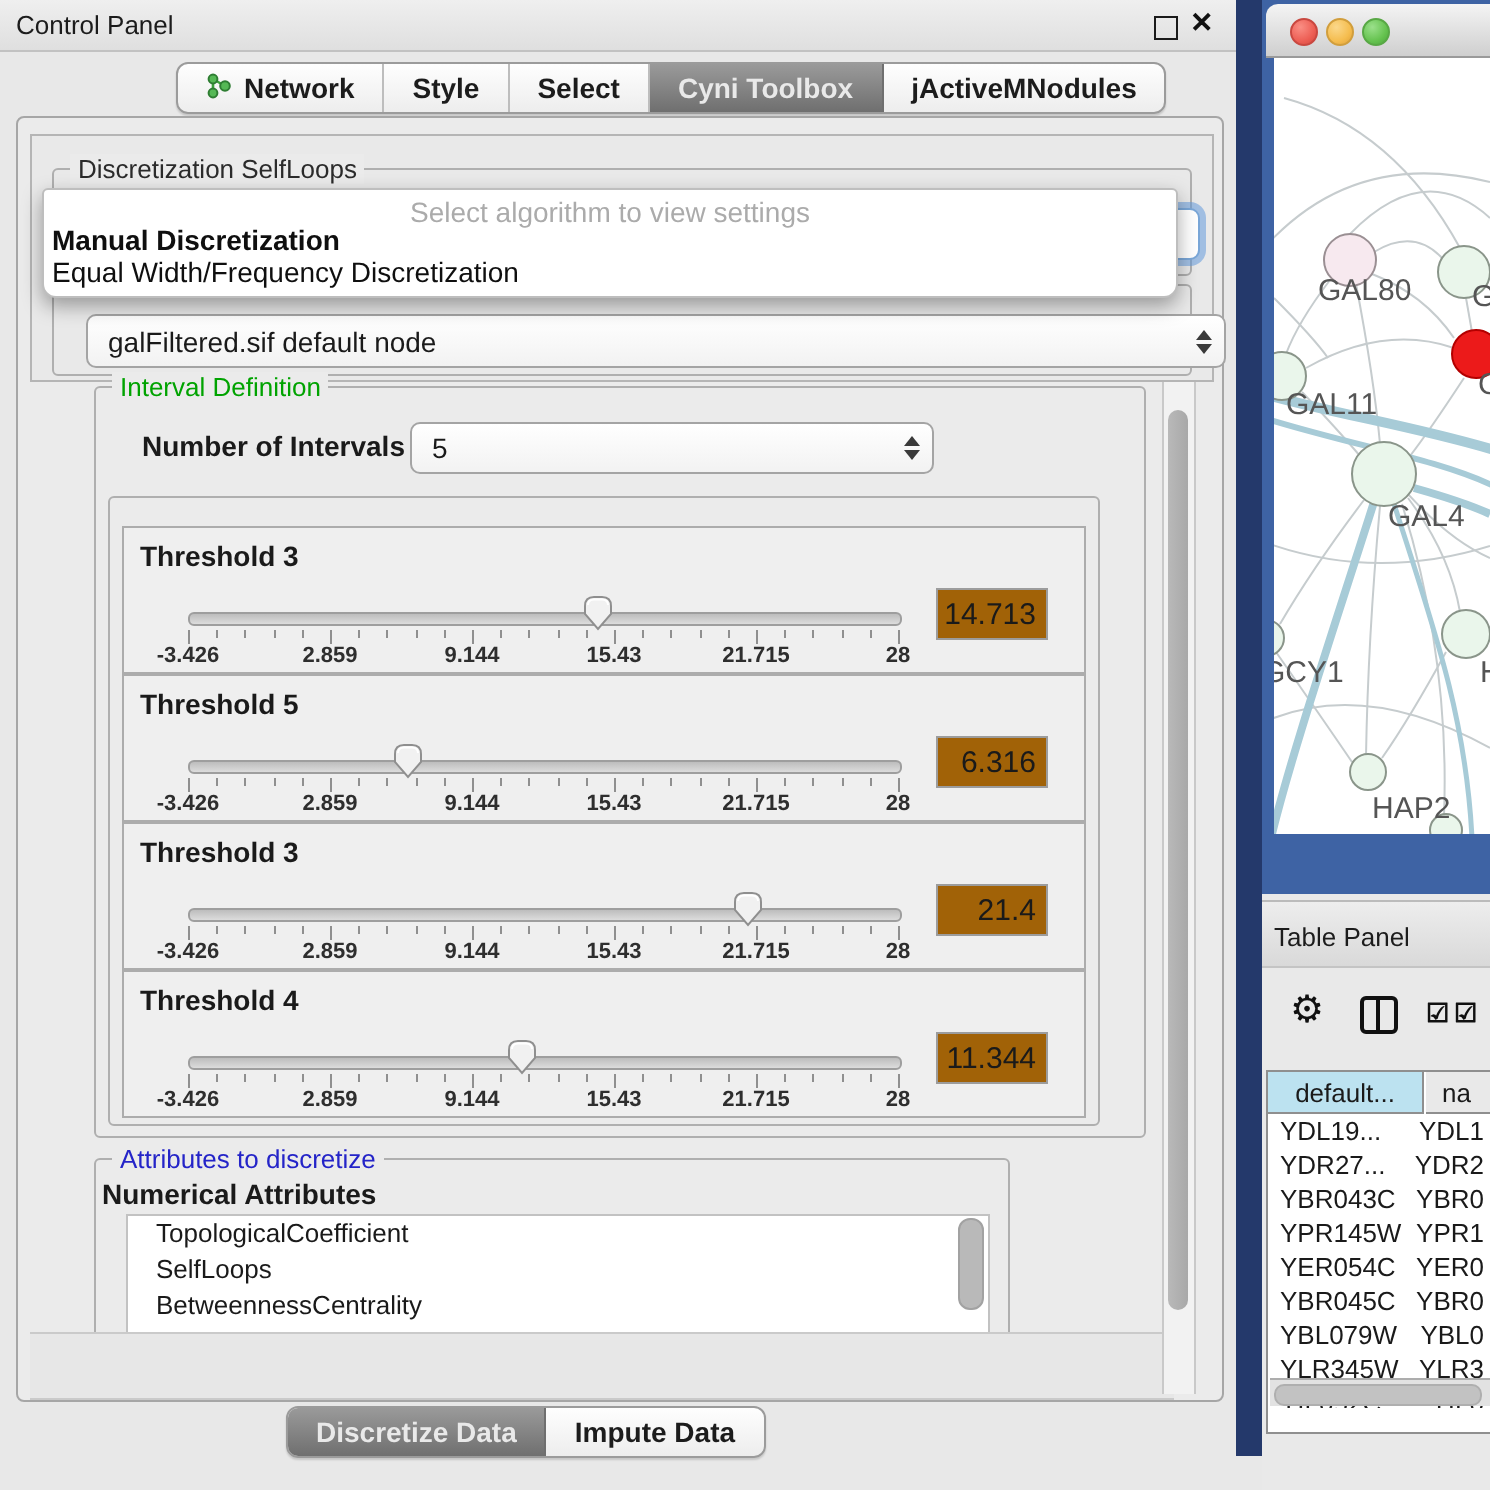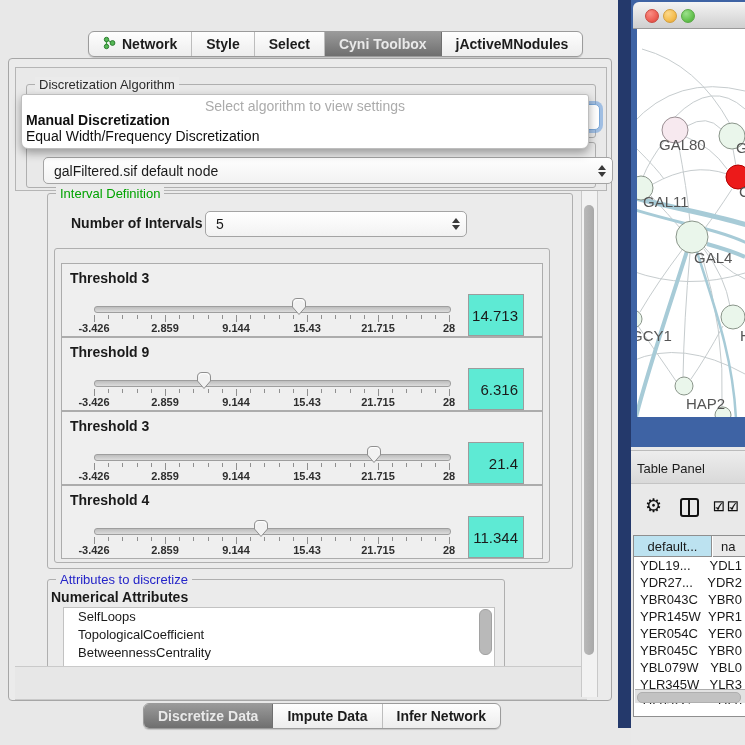--- a/index.html
+++ b/index.html
@@ -54,21 +54,21 @@
   #noi-label{left:62px;top:156px;font-size:14px;font-weight:bold;}
   #noi-combo{left:196px;top:152px;width:260px;height:24px;}
   #thresh-group{left:45px;top:189px;width:494px;height:313px;}
   .tbox{position:absolute;left:6px;width:480px;height:72px;background:#EFEFEF;border:1px solid #ACACAC;}
   .tlabel{position:absolute;left:8px;top:6px;font-size:14px;font-weight:bold;}
   .track{position:absolute;left:32px;top:42px;width:355px;height:5px;border:1px solid #9E9E9E;
          border-radius:3px;background:linear-gradient(#BDBDBD,#DCDCDC);}
   .thumb{position:absolute;top:33px;width:16px;height:19px;}
   .tick{position:absolute;width:1px;background:#8F8F8F;}
   .ticklab{position:absolute;top:58px;font-size:11px;font-weight:bold;color:#2E2E2E;transform:translateX(-50%);white-space:nowrap;}
-  .vbox{position:absolute;left:406px;top:30px;width:56px;height:42px;background:#5eead4;border:1px solid #9C9C9C;
+  .vbox{position:absolute;left:406px;top:30px;width:56px;height:26px;background:#a16207;border:1px solid #9C9C9C;
         font-size:15px;display:flex;align-items:center;justify-content:flex-end;padding-right:5px;box-sizing:border-box;}
   #attr-group{left:38px;top:520px;width:456px;height:90px;background:#EBEBEB;}
   #attr-label{left:42px;top:530px;font-size:14px;font-weight:bold;}
   #attr-list{left:54px;top:548px;width:430px;height:59px;background:#FFF;border:1px solid #C2C2C2;overflow:hidden;}
   .attr-item{height:18px;font-size:13px;padding-left:14px;line-height:18px;white-space:nowrap;}
   #attr-sb{left:470px;top:550px;width:11px;height:44px;background:#B9B9B9;border-radius:6px;border:1px solid #A2A2A2;}
   #apply-row{left:6px;top:607px;width:572px;height:32px;background:#E7E7E7;border-top:1px solid #CACACA;border-bottom:1px solid #CACACA;}
   #main-sb{left:572px;top:132px;width:15px;height:506px;background:#F2F2F2;border-left:1px solid #C9C9C9;border-right:1px solid #C9C9C9;}
   #main-sb-thumb{left:2px;top:14px;width:10px;height:450px;background:linear-gradient(90deg,#B9B9B9,#A8A8A8);border-radius:6px;}
   
@@ -102,20 +102,25 @@
   #tp-hsb{position:absolute;left:1px;top:153px;width:110px;height:13px;background:#E2E2E2;border-top:1px solid #ADADAD;}
   #tp-hsb-thumb{position:absolute;left:2px;top:2px;width:102px;height:9px;background:#C2C2C2;border-radius:5px;border:1px solid #AFAFAF;}
   #below-table{left:631px;top:728px;width:114px;height:17px;background:#E9E9E9;}
   text.nlab{font-family:"Liberation Sans",sans-serif;fill:#555;}
 </style>
 </head>
 <body>
 
 <div id="root">
 
+  <div id="titlebar" class="abs">
+    <span id="win-title" class="abs">Control Panel</span>
+    <span id="float-btn" class="abs"></span>
+    <span id="close-btn" class="abs">✕</span>
+  </div>
 
   <div id="top-tabs" class="abs seggroup">
       <div class="seg">
         <span class="nicon"><svg width="13" height="14" viewBox="0 0 13 14">
             <line x1="3.5" y1="3.5" x2="3.5" y2="10.5" stroke="#3BA13B" stroke-width="1.3"></line>
             <line x1="3.5" y1="3.5" x2="9.5" y2="7" stroke="#3BA13B" stroke-width="1.3"></line>
             <circle cx="3.5" cy="3.5" r="2.2" fill="#55B855" stroke="#2E7D32"></circle>
             <circle cx="3.5" cy="10.5" r="2.2" fill="#55B855" stroke="#2E7D32"></circle>
             <circle cx="9.5" cy="7" r="2.4" fill="#55B855" stroke="#2E7D32"></circle>
           </svg></span>
@@ -132,21 +137,21 @@
       </div>
       <div class="seg">
         <span>jActiveMNodules</span>
       </div>
     </div>
 
   <div id="content-panel" class="abs">
 
     <div id="algo-panel" class="abs">
       <div id="algo-group" class="group">
-        <span class="gtitle dark">Discretization Algorithm</span>
+        <span class="gtitle dark">Discretization SelfLoops</span>
       </div>
       <div id="algo-combo" class="abs"></div>
       <div id="tabledata-group" class="group">
         <span class="gtitle dark">Table Data</span>
         <div id="tabledata-combo" class="combo">
           <span class="ctext">galFiltered.sif default node</span>
           <span class="spin">
               <i class="u"></i>
               <i class="d"></i>
             </span>
@@ -206,21 +211,21 @@
           <div class="ticklab" style="left: 245px;">15.43</div>
           <div class="ticklab" style="left: 316px;">21.715</div>
           <div class="ticklab" style="left: 387px;">28</div>
           <div class="thumb" style="left: 228.905px;"><svg width="16" height="19" viewBox="0 0 16 19">
               <path d="M1.5,6 q0,-4.5 4.5,-4.5 h4 q4.5,0 4.5,4.5 v4 L8,17.5 L1.5,10 z" fill="#F1F1F1" stroke="#8F8F8F"></path>
               <path d="M3,5.5 q0,-2.8 3,-2.8 h4 q3,0 3,2.8" fill="none" stroke="#FFFFFF"></path>
             </svg></div>
           <div class="vbox">14.713</div>
         </div>
         <div class="tbox" style="top: 88px;">
-          <div class="tlabel">Threshold 9</div>
+          <div class="tlabel">Threshold 5</div>
           <div class="track"></div>
           <div class="tick" style="left: 32px; top: 51px; height: 7px;"></div>
           <div class="tick" style="left: 46.2px; top: 51px; height: 4px;"></div>
           <div class="tick" style="left: 60.4px; top: 51px; height: 4px;"></div>
           <div class="tick" style="left: 74.6px; top: 51px; height: 4px;"></div>
           <div class="tick" style="left: 88.8px; top: 51px; height: 4px;"></div>
           <div class="tick" style="left: 103px; top: 51px; height: 7px;"></div>
           <div class="tick" style="left: 117.2px; top: 51px; height: 4px;"></div>
           <div class="tick" style="left: 131.4px; top: 51px; height: 4px;"></div>
           <div class="tick" style="left: 145.6px; top: 51px; height: 4px;"></div>
@@ -335,44 +340,41 @@
             </svg></div>
           <div class="vbox">11.344</div>
         </div>
       </div>
 
     <div id="attr-group" class="group">
       <span class="gtitle blue">Attributes to discretize</span>
     </div>
     <span id="attr-label" class="abs">Numerical Attributes</span>
     <div id="attr-list" class="abs">
+        <div class="attr-item">TopologicalCoefficient</div>
         <div class="attr-item">SelfLoops</div>
-        <div class="attr-item">TopologicalCoefficient</div>
         <div class="attr-item">BetweennessCentrality</div>
       </div>
     <div id="attr-sb" class="abs"></div>
 
     <div id="apply-row" class="abs">
       
     </div>
 
     <div id="main-sb" class="abs">
       <div id="main-sb-thumb" class="abs"></div>
     </div>
   </div>
 
   <div id="bottom-tabs" class="abs seggroup">
       <div class="seg sel">
         <span>Discretize Data</span>
       </div>
       <div class="seg">
         <span>Impute Data</span>
-      </div>
-      <div class="seg">
-        <span>Infer Network</span>
       </div>
     </div>
 
   <div id="navy-strip" class="abs"></div>
 
   <div id="net-window" class="abs">
     <div id="net-titlebar" class="abs">
       <span id="tl-close" class="tl"></span>
       <span id="tl-min" class="tl"></span>
       <span id="tl-zoom" class="tl"></span>

